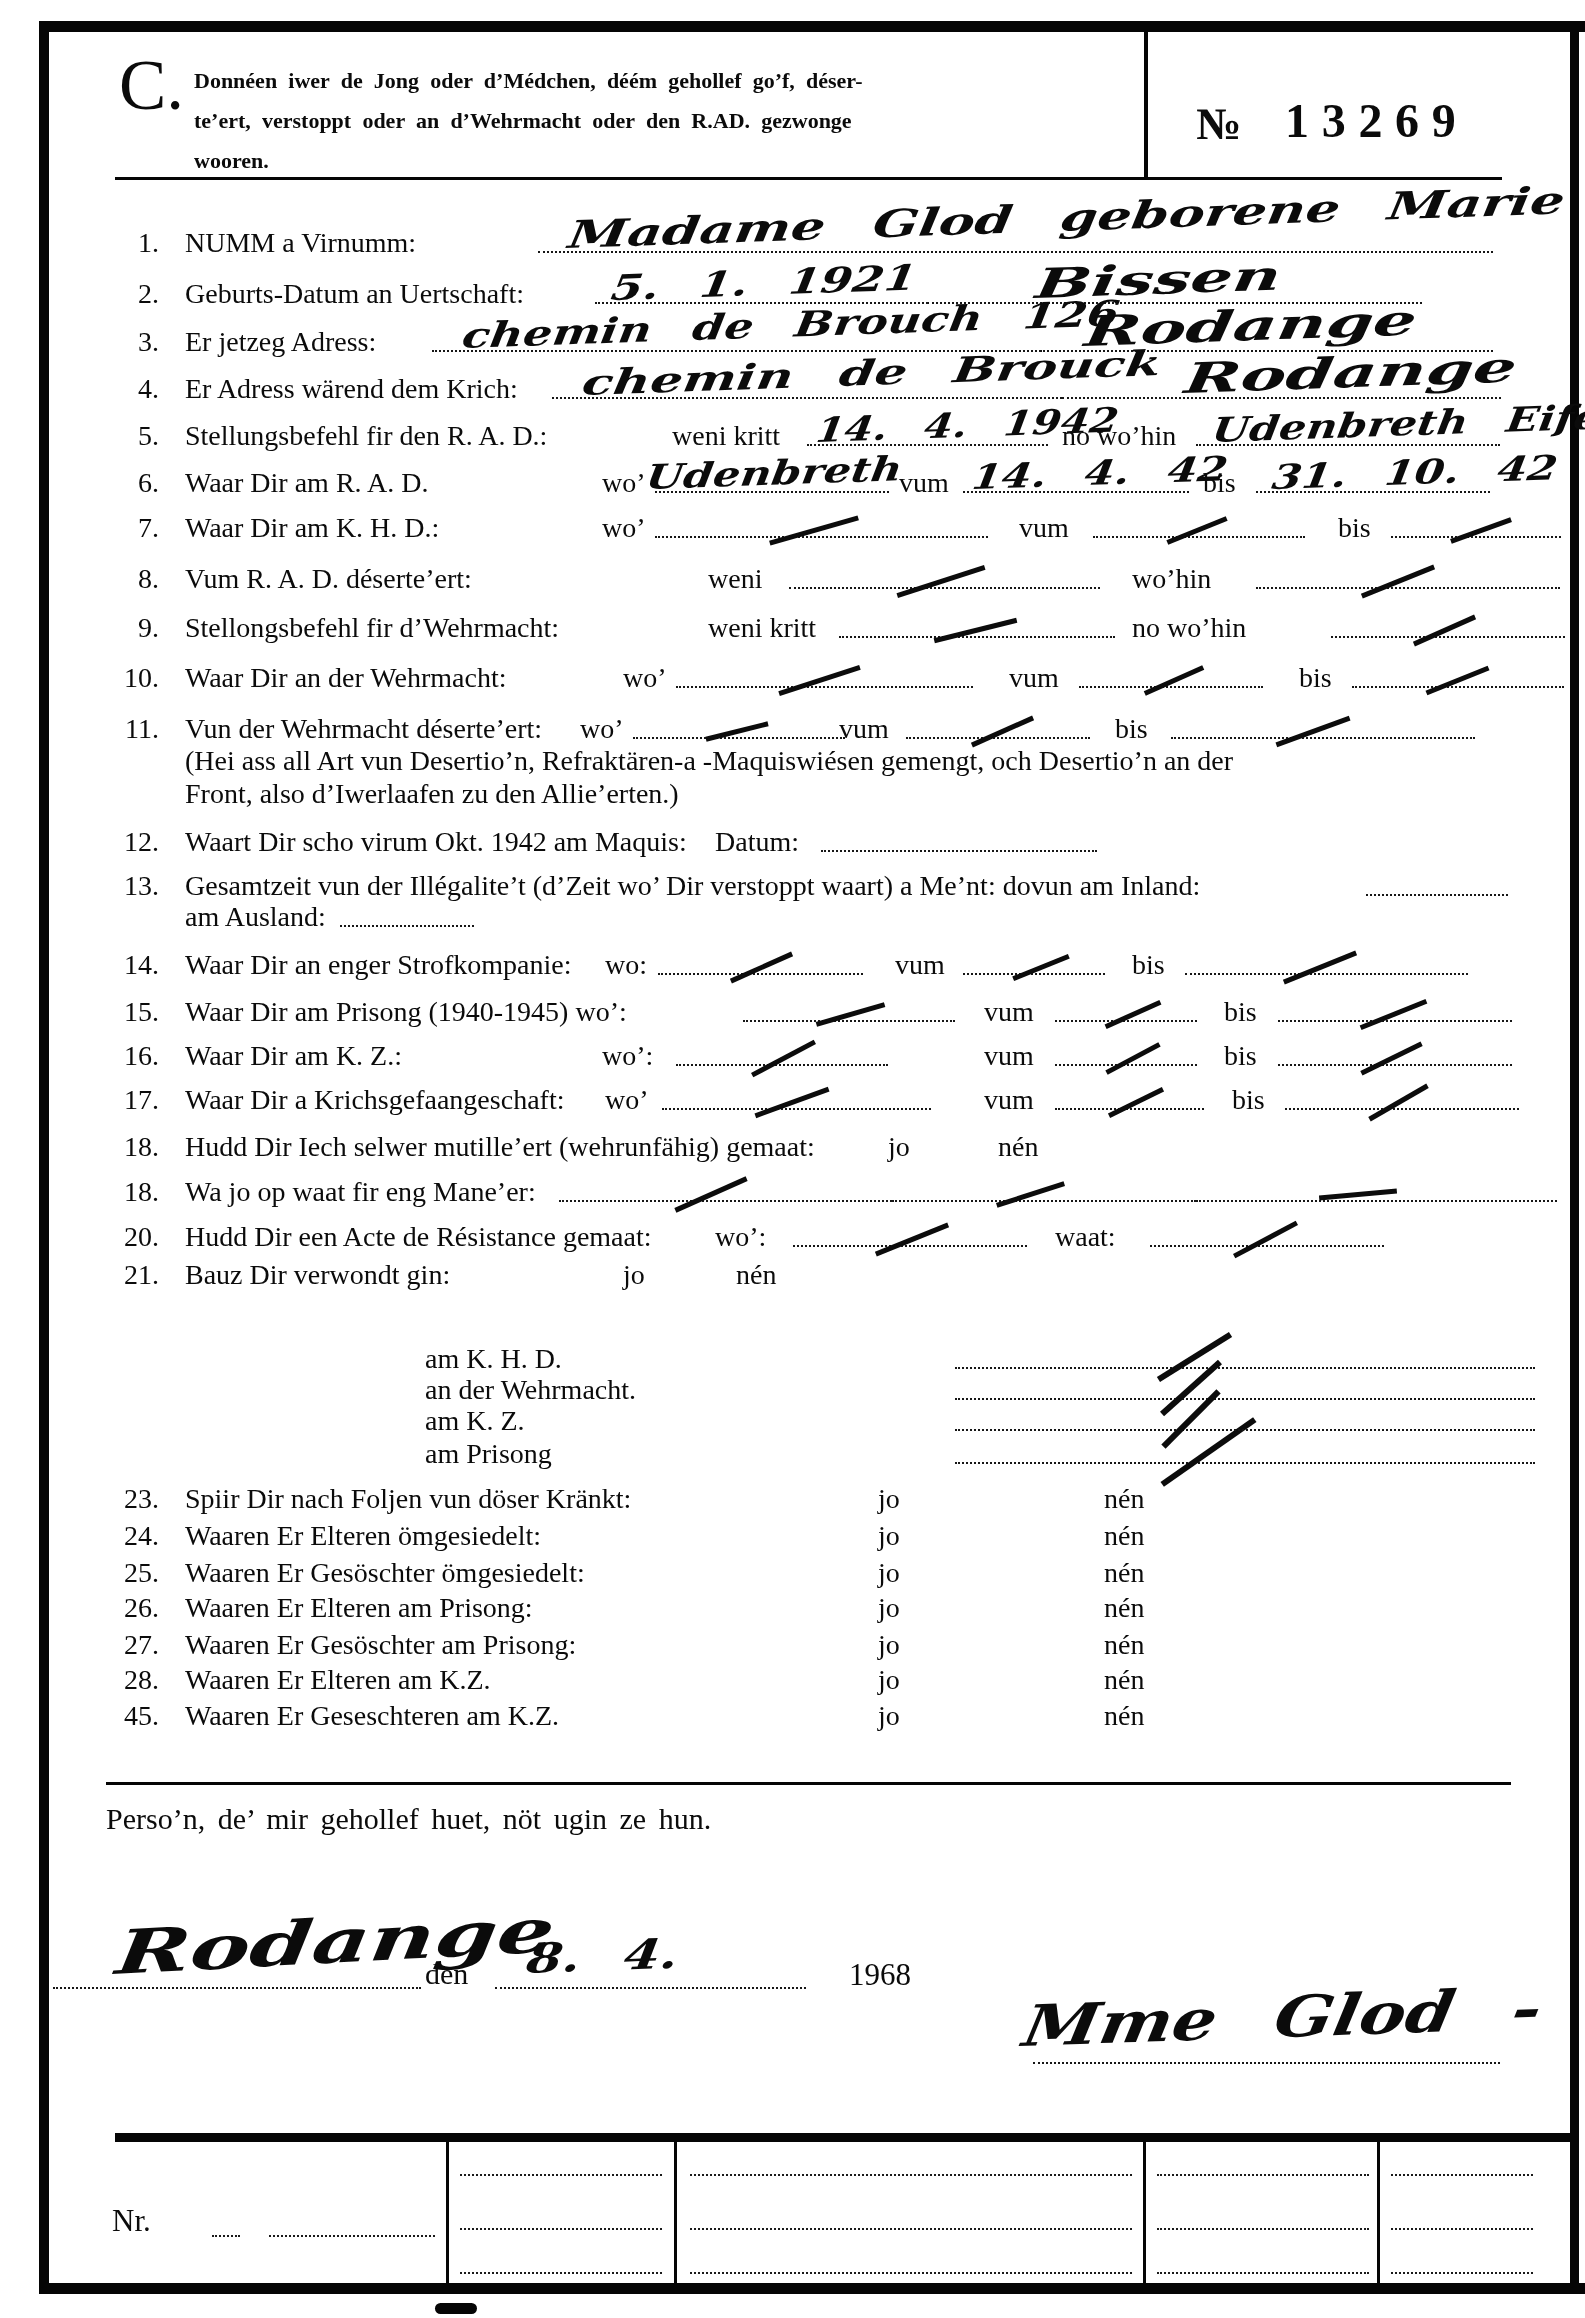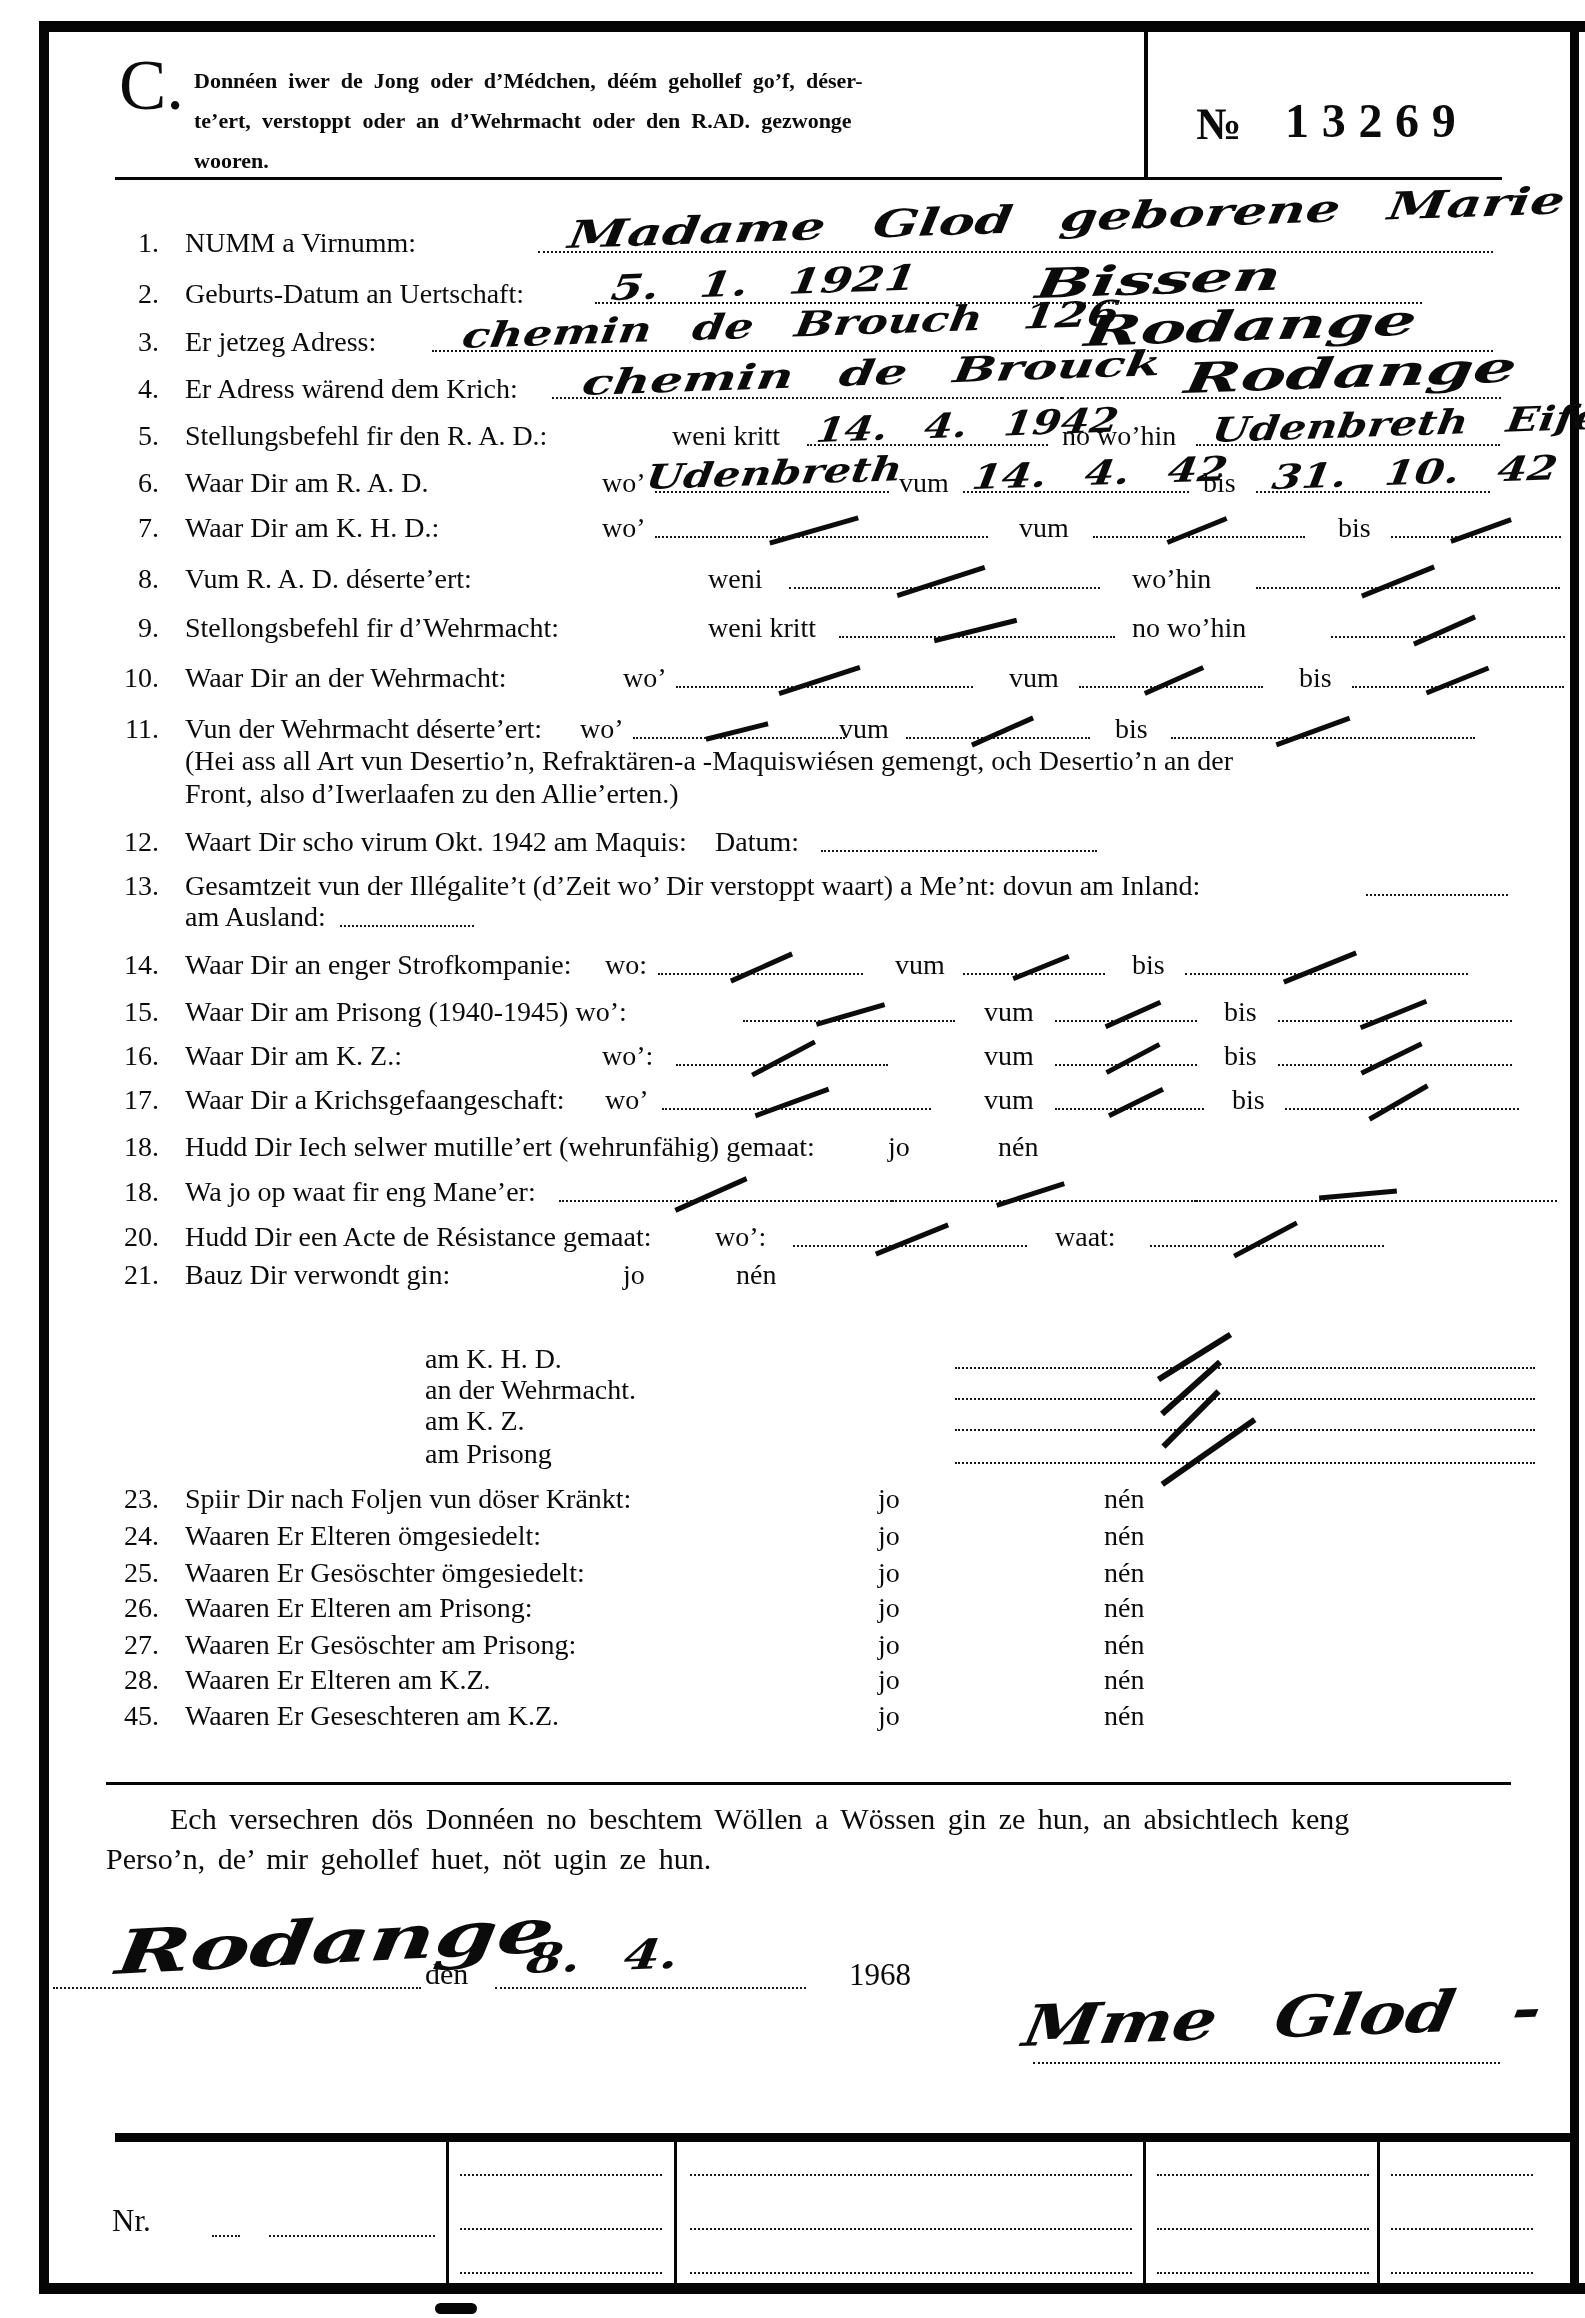--- a/index.html
+++ b/index.html
@@ -370,21 +370,20 @@
         <span class="num pr">45.</span>
         <span class="pl pr" style="left: 185px;">Waaren Er Geseschteren am K.Z.</span>
         <span class="pl pr" style="left: 878px;">jo</span>
         <span class="pl pr" style="left: 1104px;">nén</span>
       </div>
     </div>
 
   <div class="bar" style="left:106px;top:1782px;width:1405px;height:2.8px;"></div>
 
   <div class="decl">
-    <div class="ind">Ech versechren dös Donnéen no beschtem Wöllen a Wössen gin ze hun, an absichtlech keng</div>
     <div>Perso’n, de’ mir gehollef huet, nöt ugin ze hun.</div>
   </div>
 
   <div class="sdots" style="left:53px;top:1987px;width:368px;"></div>
   <div class="statichand" style="left:113px;top:1922px;font-size:61px;transform:skewX(-10deg) rotate(-3deg) scaleX(1.45);">Rodange</div>
   <div class="pr" style="position:absolute;left:425px;top:1959px;font-size:30px;">den</div>
   <div class="sdots" style="left:495px;top:1987px;width:311px;"></div>
   <div class="statichand" style="left:524px;top:1939px;font-size:41px;transform:skewX(-10deg) rotate(-2deg) scaleX(1.25);">8. 4.</div>
   <div class="pr" style="position:absolute;left:849px;top:1959px;font-size:31px;">1968</div>
 

